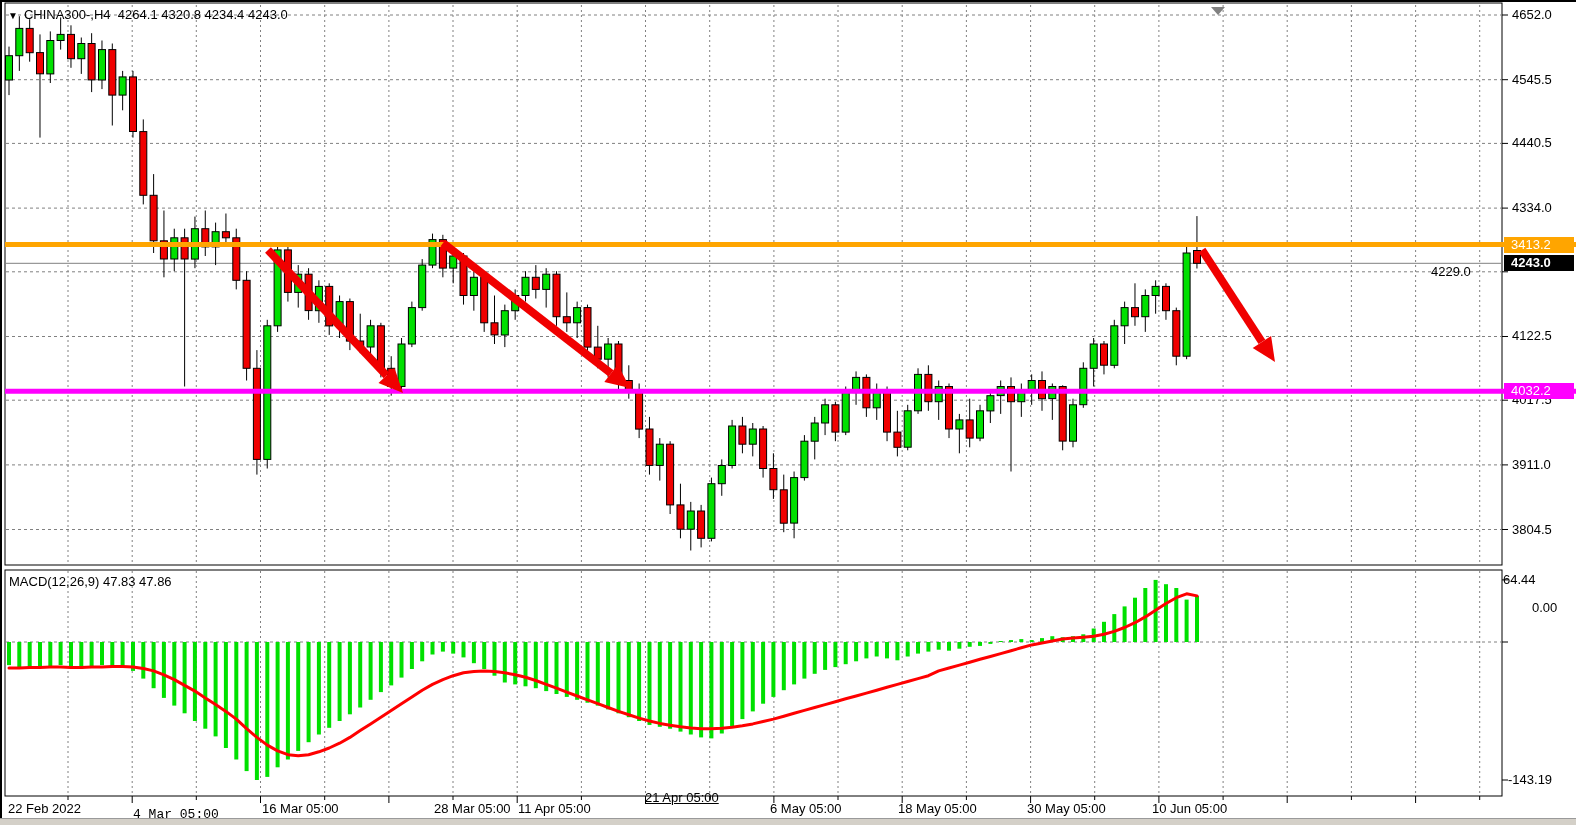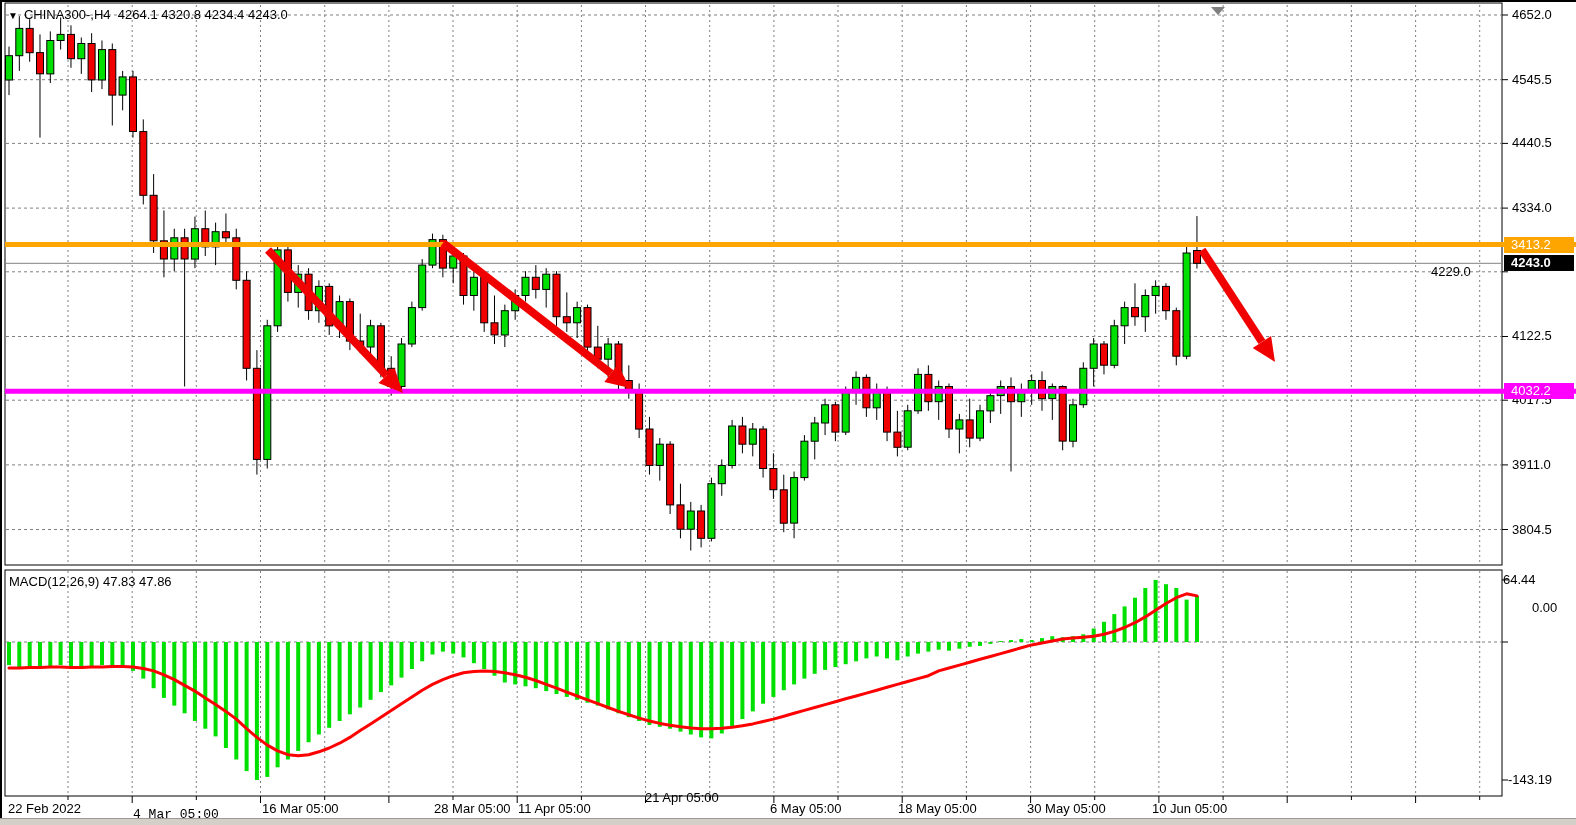--- a/index.html
+++ b/index.html
@@ -490,21 +490,21 @@
       <div class="lbl" style="left: 1512px; top: 456.861px;">3911.0</div>
       <div class="lbl" style="left: 1512px; top: 521.517px;">3804.5</div>
       <div class="lbl" style="left: 1503px; top: 571.912px;">64.44</div>
       <div class="lbl" style="left: 1508px; top: 600px; margin-left: 24px;">0.00</div>
       <div class="lbl" style="left: 1508px; top: 771.964px;">-143.19</div>
       <div class="lbl" style="left: 8px; top: 801px; text-align: center;">22 Feb 2022</div>
       <div class="lbl" style="left: 133px; top: 807px; font-family: Liberation Mono, monospace;">4 Mar 05:00</div>
       <div class="lbl" style="left: 262px; top: 801px;">16 Mar 05:00</div>
       <div class="lbl" style="left: 390px; top: 801px; margin-left: 44px;">28 Mar 05:00</div>
       <div class="lbl" style="left: 518px; top: 801px;">11 Apr 05:00</div>
-      <div class="lbl" style="left: 645px; top: 790px;">21 Apr 05:00</div>
+      <div class="lbl" style="left: 645px; top: 790px; text-decoration: underline;">21 Apr 05:00</div>
       <div class="lbl" style="left: 770px; top: 801px;">6 May 05:00</div>
       <div class="lbl" style="left: 898px; top: 801px;">18 May 05:00</div>
       <div class="lbl" style="left: 1027px; top: 801px;">30 May 05:00</div>
       <div class="lbl" style="left: 1152px; top: 801px;">10 Jun 05:00</div>
       <div class="badge" style="left: 1504px; top: 236.545px; background: rgb(255, 165, 0); color: rgb(255, 255, 255);">3413.2</div>
       <div class="badge" style="left: 1504px; top: 255.304px; background: rgb(0, 0, 0); color: rgb(255, 255, 255); font-weight: bold;">4243.0</div>
       <div class="badge" style="left: 1504px; top: 383.281px; background: rgb(255, 0, 255); color: rgb(255, 255, 255);">4032.2</div>
     </div>
 
   <div id="title-bar">

